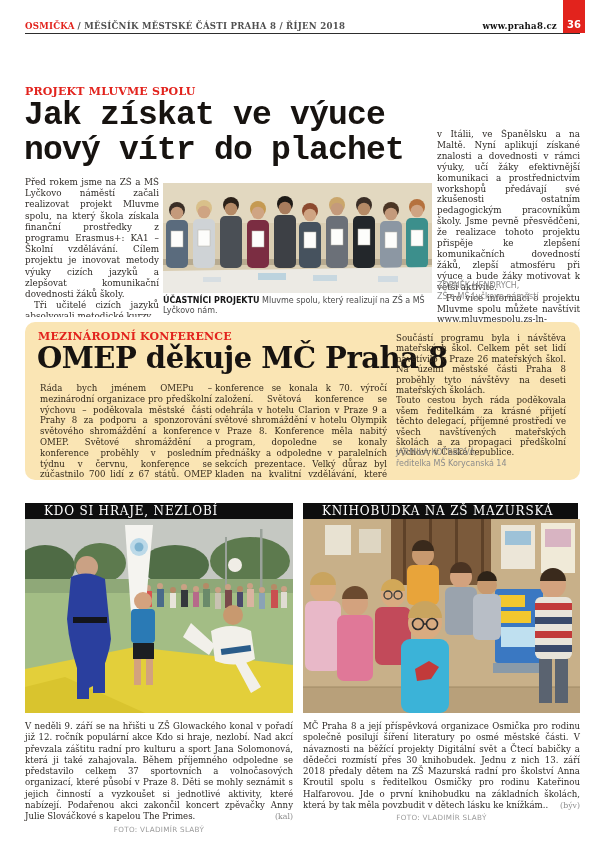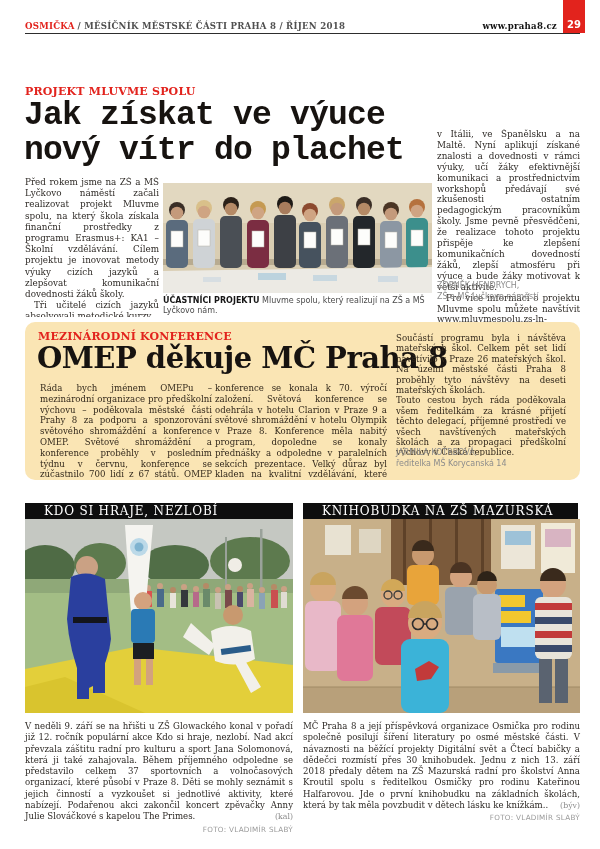--- a/index.html
+++ b/index.html
@@ -62,30 +62,30 @@
     padding-left:19px;}
   .bar-left{left:25px;top:503px;width:268px;}
   .bar-right{left:303px;top:503px;width:275px;}
   .photo-left{left:25px;top:519px;width:268px;height:194px;background:#9cb97c;}
   .photo-right{left:303px;top:519px;width:277px;height:194px;background:#c2a97e;}
   .bottom-text{position:absolute;top:721px;font-size:8.6px;line-height:11.3px;color:#2e2a26;
     text-align:justify;font-family:"DejaVu Serif",serif;}
   .bt-left{left:25px;width:268px;}
   .bt-right{left:303px;width:277px;}
   .signoff{float:right;color:#8a8a8a;font-size:7.8px;padding-left:6px;}
-  .photo-credit{display:block;text-align:right;margin-top:1px;
+  .photo-credit{display:block;text-align:center;margin-top:1px;
     font-family:"DejaVu Sans",sans-serif;font-size:7.2px;color:#9a9a9a;letter-spacing:.3px;}
 </style>
 </head>
 <body>
 
 <div class="page">
 
   <div class="corner-tab"></div>
-  <div class="corner-num">29</div>
+  <div class="corner-num">36</div>
   <div class="masthead">
     <div>
       <span class="brand">OSMIČKA</span>
       <span class="issue">/ MĚSÍČNÍK MĚSTSKÉ ČÁSTI PRAHA 8 / ŘÍJEN 2018</span>
     </div>
     <span class="site">www.praha8.cz</span>
   </div>
   <div class="head-rule"></div>
 
   <div class="kicker a1-kicker">PROJEKT MLUVME SPOLU</div>

